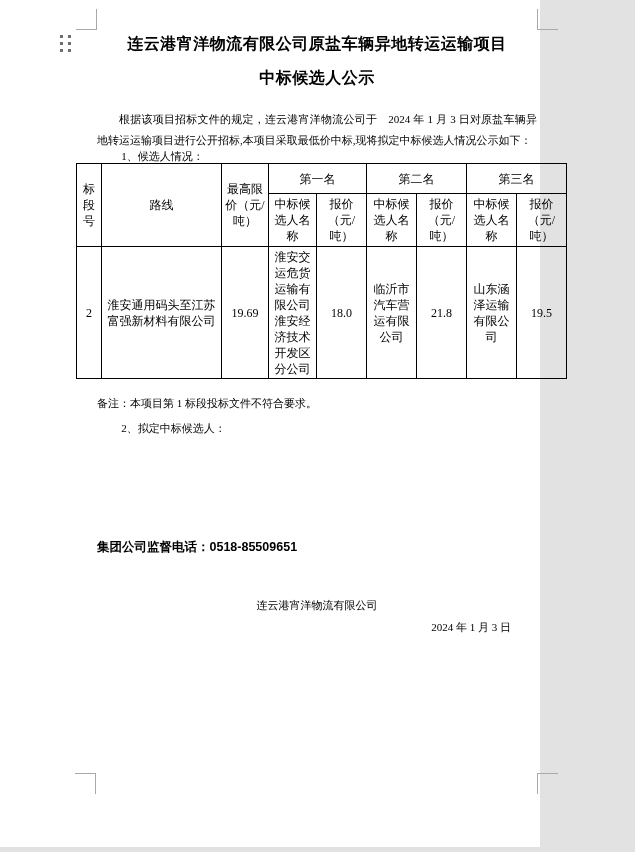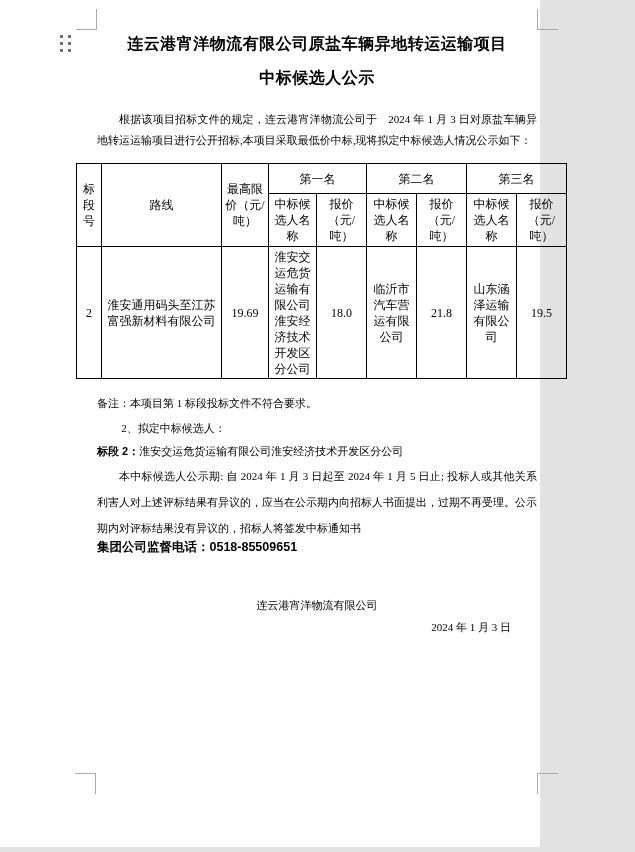--- a/index.html
+++ b/index.html
@@ -82,20 +82,21 @@
       <i></i>
       <i></i>
       <i></i>
       <i></i>
   </div>
 
   <div class="title l1">连云港宵洋物流有限公司原盐车辆异地转运运输项目</div>
   <div class="title l2">中标候选人公示</div>
 
   <div class="blk intro">根据该项目招标文件的规定，连云港宵洋物流公司于　2024 年 1 月 3 日对原盐车辆异地转运运输项目进行公开招标,本项目采取最低价中标,现将拟定中标候选人情况公示如下：</div>
+  <div class="blk li">1、候选人情况：</div>
 
   <table class="bid">
     <colgroup>
       <col style="width:25px">
         <col style="width:120px">
         <col style="width:47px">
       <col style="width:48px">
         <col style="width:50px">
       <col style="width:50px">
         <col style="width:50px">
@@ -129,23 +130,21 @@
       <td>21.8</td>
       <td>山东涵泽运输有限公司</td>
       <td>19.5</td>
     </tr>
   </tbody>
     </table>
 
   <div class="blk remark">备注：本项目第 1 标段投标文件不符合要求。</div>
   <div class="blk li2">2、拟定中标候选人：</div>
 
-  <div class="blk winner"><b>标段 2：</b><span>淮安交运危货运输有限公司淮安经济技术开发区分公司</span></div>
 
-  <div class="blk notice">本中标候选人公示期: 自 2024 年 1 月 3 日起至 2024 年 1 月 5 日止; 投标人或其他关系利害人对上述评标结果有异议的，应当在公示期内向招标人书面提出，过期不再受理。公示期内对评标结果没有异议的，招标人将签发中标通知书</div>
 
   <div class="blk phones">
     <div>集团公司监督电话：0518-85509651</div>
   </div>
 
   <div class="blk sig">
     <div class="company">连云港宵洋物流有限公司</div>
     <div class="date">2024 年 1 月 3 日</div>
   </div>
 

